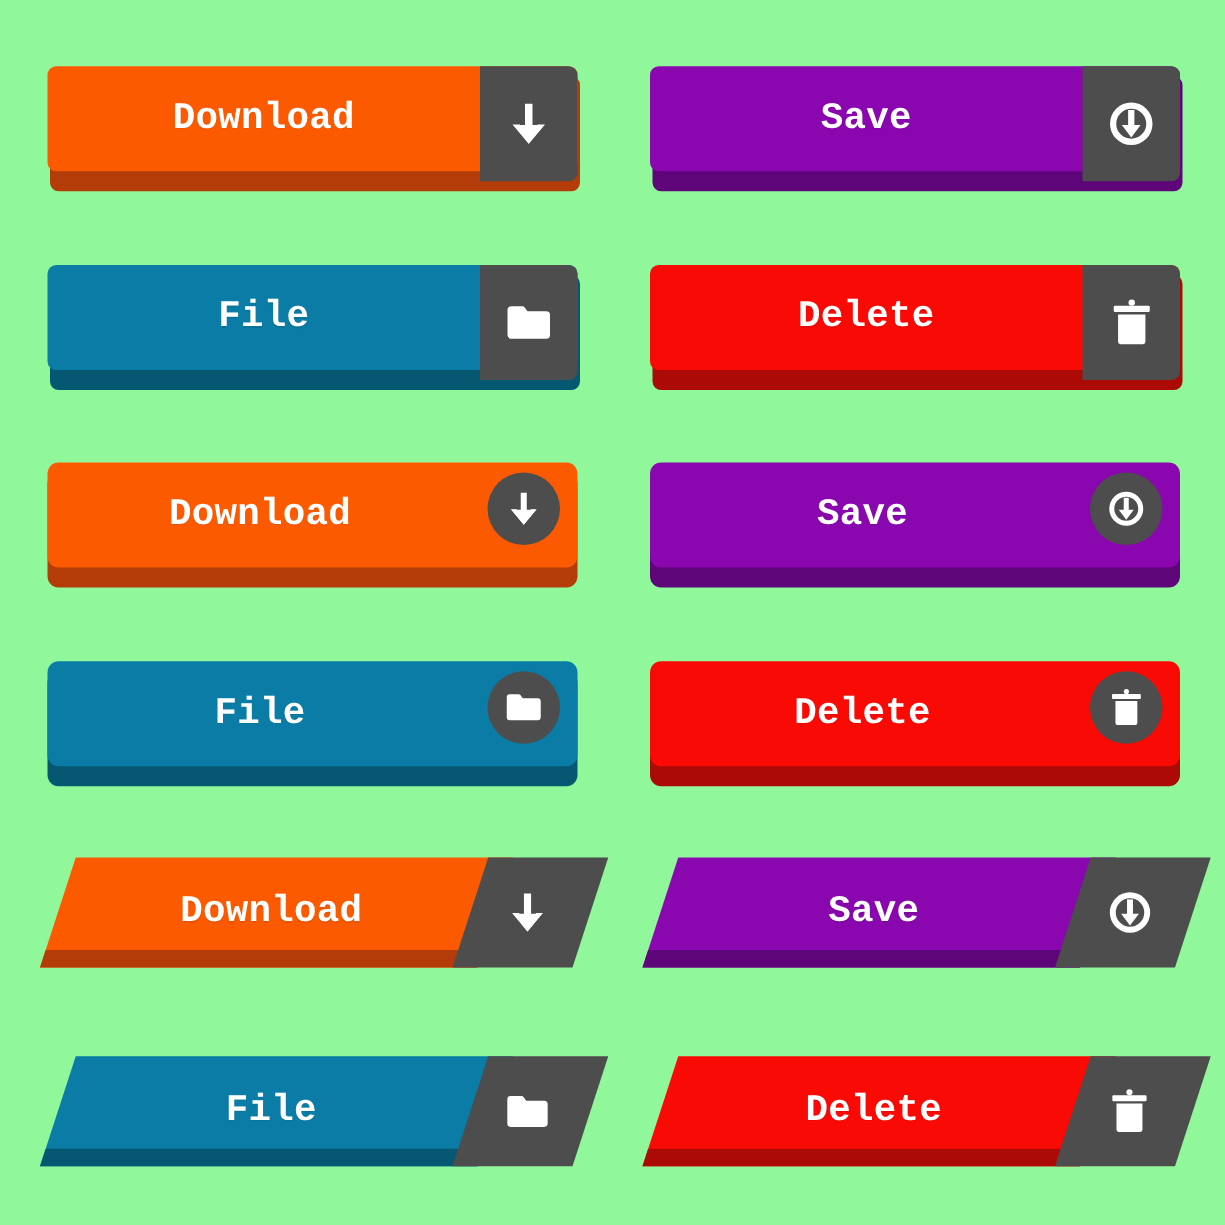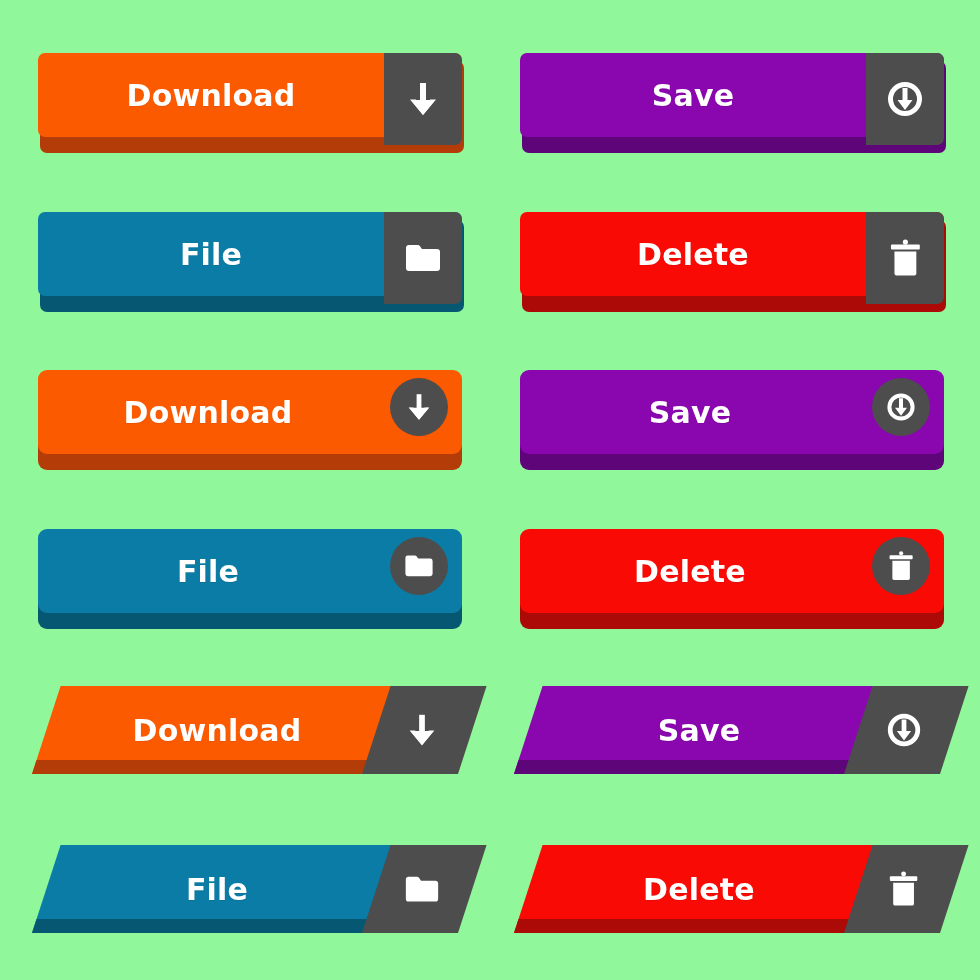--- a/index.html
+++ b/index.html
@@ -7,20 +7,21 @@
     width:980px;height:980px;overflow:hidden;
     background:#90f89a;
     font-family:"DejaVu Sans", sans-serif;
   }
   #stage{position:relative;width:980px;height:980px;}
 
   
   .btn{
     position:absolute;
     display:block;
+    font-family:Liberation Mono, monospace;
   }
   .shadow{
     position:absolute;left:0;top:0;width:100%;height:100%;
   }
   .body{
     position:absolute;left:0;top:0;width:100%;height:100%;
     overflow:hidden;
   }
   .label{
     position:absolute;

